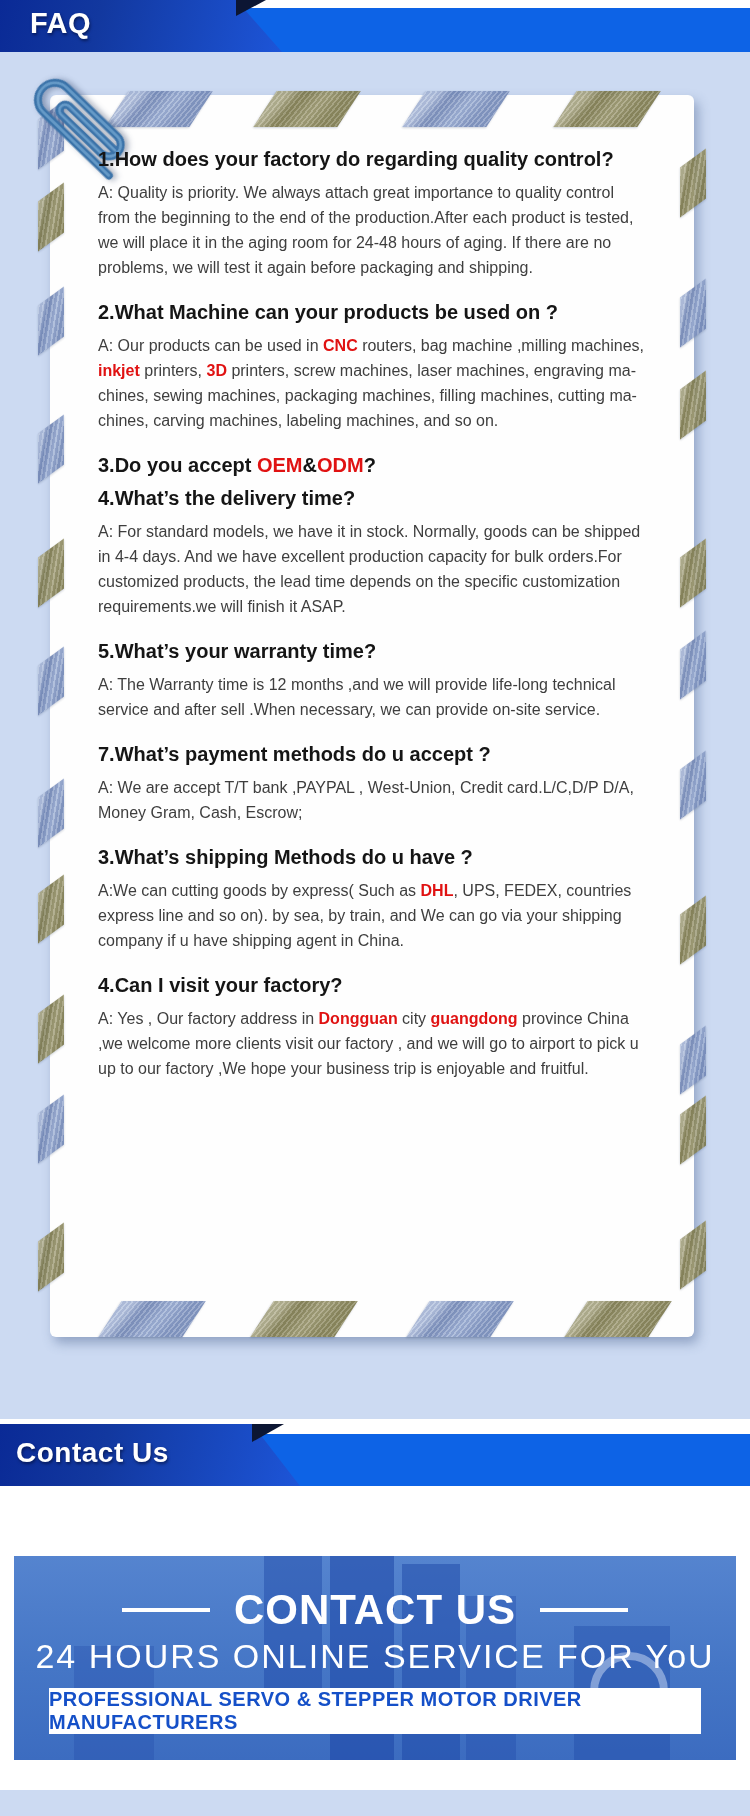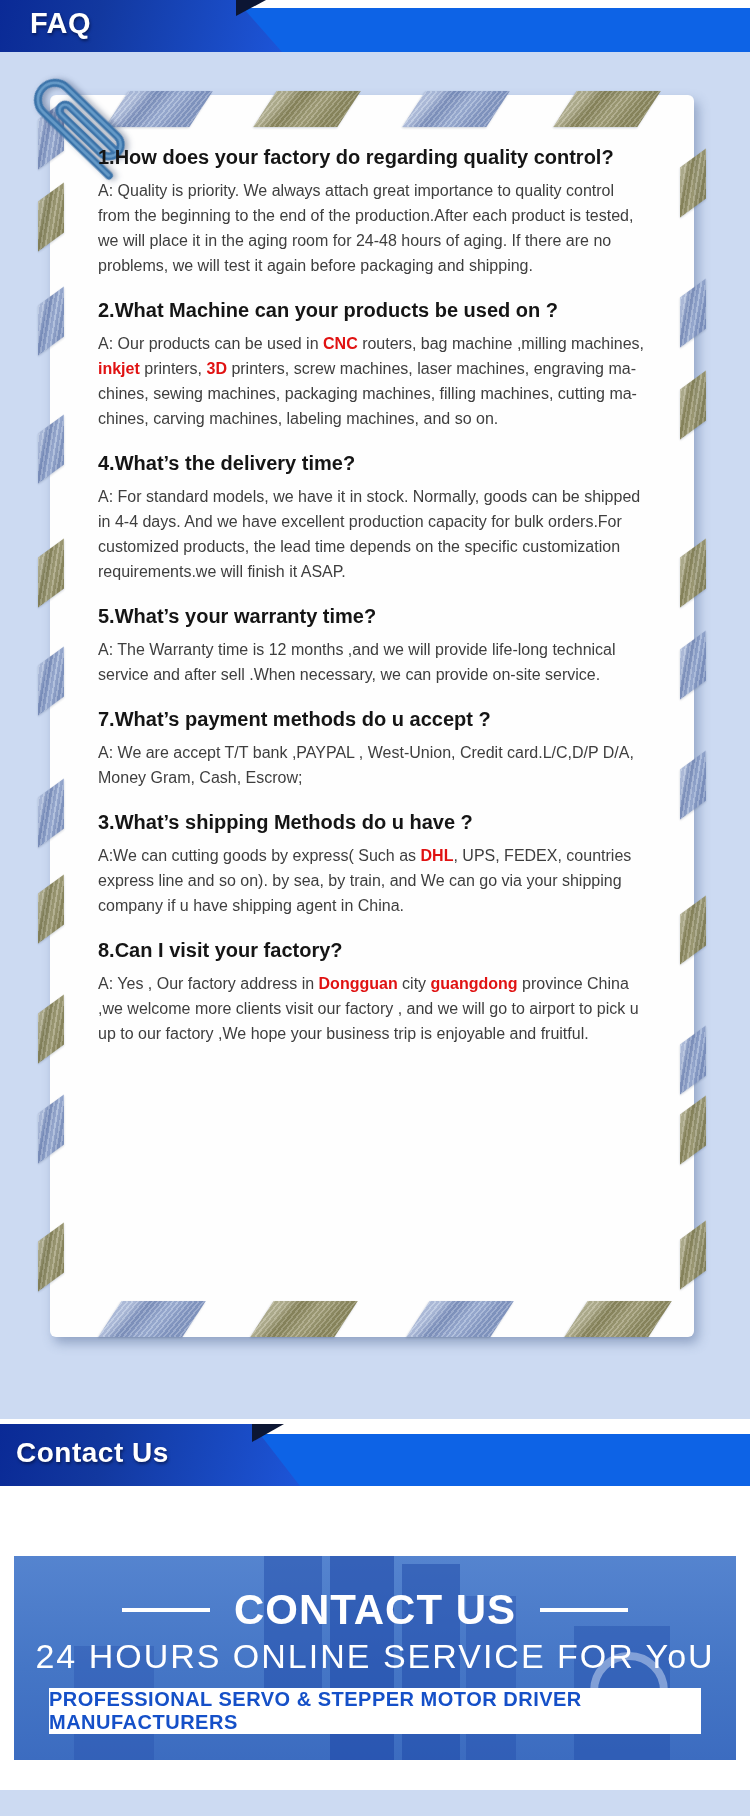--- a/index.html
+++ b/index.html
@@ -23,21 +23,21 @@
   #contact-banner .bar{top:10px;height:52px;}
   #contact-banner .ribbon{width:300px;clip-path:polygon(0 0,252px 0,300px 100%,0 100%);}
   #contact-banner .wedge{left:252px;border-left:32px solid #0c1633;border-bottom:18px solid transparent;}
   #contact-banner .label{left:16px;top:13px;font-size:28px;}
 
   
   .faq-bg{position:absolute;left:0;top:52px;width:750px;height:1367px;
         background:var(--page_light_blue,#ccdaf2);}
   .paper-card{position:absolute;left:50px;top:95px;width:644px;height:1242px;background:#fefefe;
         border-radius:6px;box-shadow:4px 6px 12px rgba(70,95,140,.45);}
-  .faq-list{position:absolute;left:0;top:15px;width:644px;padding:35px 44px 0 48px;box-sizing:border-box;}
+  .faq-list{position:absolute;left:0;top:0;width:644px;padding:52px 44px 0 48px;box-sizing:border-box;}
   .faq-item{margin:0;}
   .faq-q{margin:0 0 9px 0;font-size:20px;line-height:24px;font-weight:bold;color:#151515;}
   .faq-a{margin:0 0 20px 0;font-size:16px;line-height:25px;color:#3e3e3e;}
   .red{color:var(--highlight_red,#e01212);font-weight:bold;}
 
   
   .tape{position:absolute;opacity:.92;box-shadow:0 1px 2px rgba(40,60,90,.25);}
   .tape.h{width:84px;height:36px;transform:skewX(-33deg);}
   .tape.v{width:26px;height:50px;transform:skewY(-36deg);}
   .tape.blue{background:
@@ -130,20 +130,21 @@
     <h3 class="faq-q"><span>1.How does your factory do regarding quality control?</span></h3>
     <p class="faq-a"><span>A: Quality is priority. We always attach great importance to quality control from the beginning to the end of the production.After each product is tested, we will place it in the aging room for 24-48 hours of aging. If there are no problems, we will test it again before packaging and shipping.</span></p>
   </section>
 
   <section class="faq-item">
     <h3 class="faq-q"><span>2.What Machine can your products be used on ?</span></h3>
     <p class="faq-a"><span>A: Our products can be used in </span><span class="red">CNC</span><span> routers, bag machine ,milling machines, </span><span class="red">inkjet</span><span> printers, </span><span class="red">3D</span><span> printers, screw machines, laser machines, engraving ma-chines, sewing machines, packaging machines, filling machines, cutting ma-chines, carving machines, labeling machines, and so on.</span></p>
   </section>
 
   <section class="faq-item">
+    <h3 class="faq-q"><span>3.Do you accept </span><span class="red">OEM</span><span>&amp;</span><span class="red">ODM</span><span>?</span></h3>
   </section>
 
   <section class="faq-item">
     <h3 class="faq-q"><span>4.What’s the delivery time?</span></h3>
     <p class="faq-a"><span>A: For standard models, we have it in stock. Normally, goods can be shipped in 4-4 days. And we have excellent production capacity for bulk orders.For customized products, the lead time depends on the specific customization requirements.we will finish it ASAP.</span></p>
   </section>
 
   <section class="faq-item">
     <h3 class="faq-q"><span>5.What’s your warranty time?</span></h3>
     <p class="faq-a"><span>A: The Warranty time is 12 months ,and we will provide life-long technical service and after sell .When necessary, we can provide on-site service.</span></p>
@@ -153,21 +154,21 @@
     <h3 class="faq-q"><span>7.What’s payment methods do u accept ?</span></h3>
     <p class="faq-a"><span>A: We are accept T/T bank ,PAYPAL , West-Union, Credit card.L/C,D/P D/A, Money Gram, Cash, Escrow;</span></p>
   </section>
 
   <section class="faq-item">
     <h3 class="faq-q"><span>3.What’s shipping Methods do u have ?</span></h3>
     <p class="faq-a"><span>A:We can cutting goods by express( Such as </span><span class="red">DHL</span><span>, UPS, FEDEX, countries express line and so on). by sea, by train, and We can go via your shipping company if u have shipping agent in China.</span></p>
   </section>
 
   <section class="faq-item">
-    <h3 class="faq-q"><span>8.Can I visit your factory?</span></h3>
+    <h3 class="faq-q"><span>4.Can I visit your factory?</span></h3>
     <p class="faq-a"><span>A: Yes , Our factory address in </span><span class="red">Dongguan</span><span> city </span><span class="red">guangdong</span><span> province China ,we welcome more clients visit our factory , and we will go to airport to pick u up to our factory ,We hope your business trip is enjoyable and fruitful.</span></p>
   </section>
 </div>
   </div>
 
   <header class="banner" id="contact-banner">
     <div class="bar"></div>
     <div class="ribbon"></div>
     <div class="wedge"></div>
     <span class="label">Contact Us</span>

